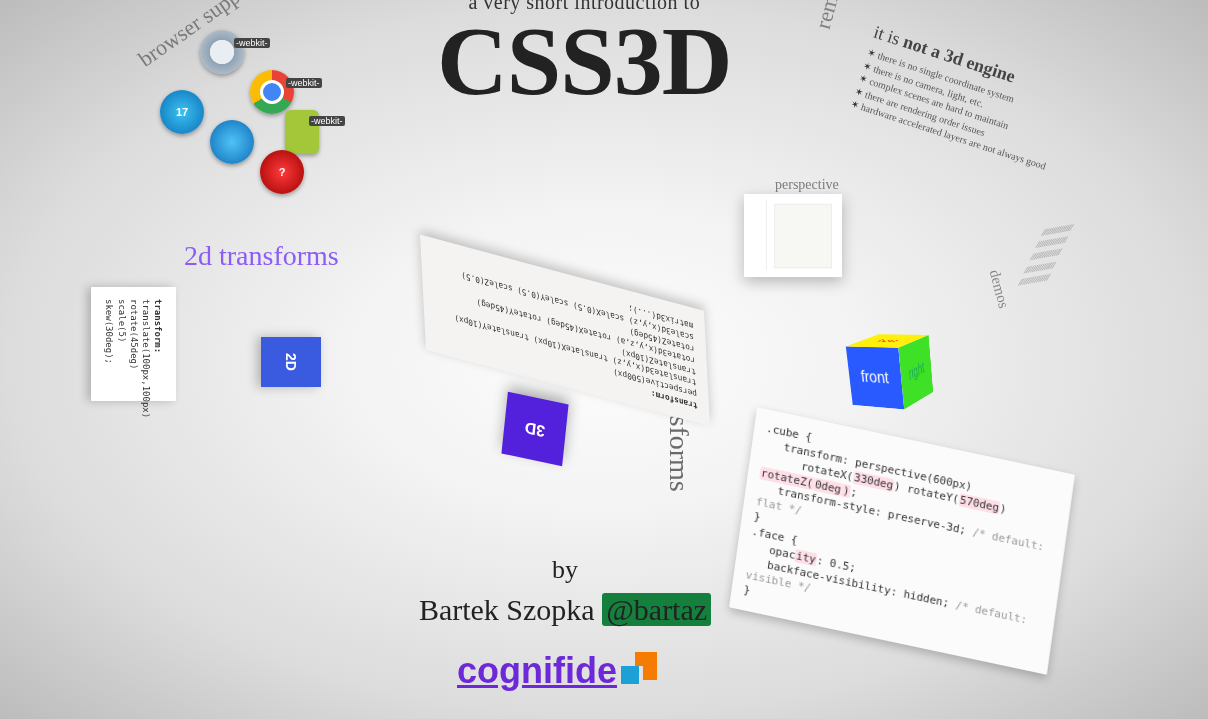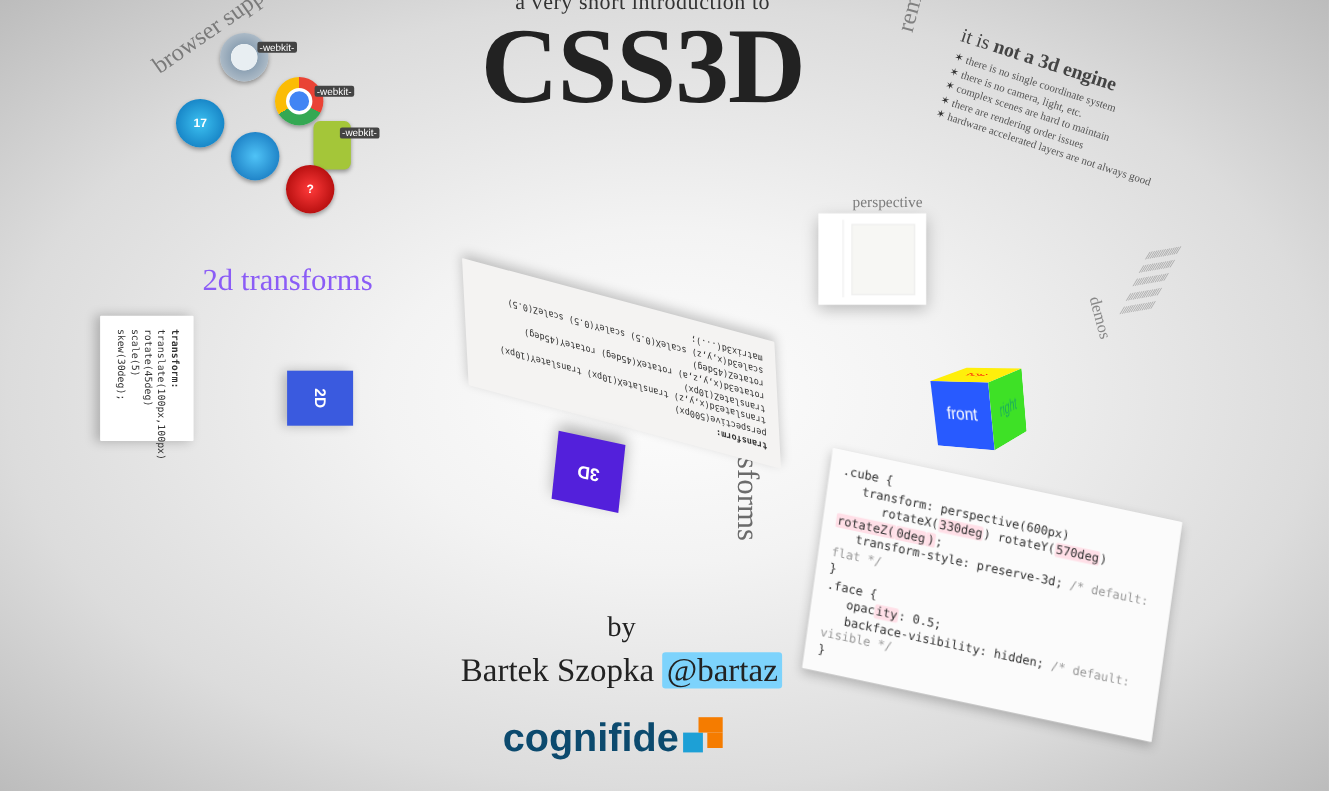--- a/index.html
+++ b/index.html
@@ -12,21 +12,21 @@
   .title-block{left:437px;top:-8px;text-align:center;line-height:1;}
   .title-intro{font-size:20px;font-family:Georgia,serif;color:#333;letter-spacing:.5px;}
   .title-main{font-size:98px;font-weight:700;font-family:Liberation Serif, serif;
     letter-spacing:-1px;margin-top:0;}
   .title-sub{font-size:54px;font-weight:400;margin-top:-10px;}
 
   
   .byline{left:415px;top:555px;text-align:center;width:300px;}
   .by{font-size:26px;}
   .author{font-size:30px;margin-top:8px;}
-  .handle{background:#7dd3fc;padding:0 4px;border-radius:3px;}
+  .handle{background:#15803d;padding:0 4px;border-radius:3px;}
 
   
   .browser-support-label{left:128px;top:8px;transform:rotate(-35deg);
     font-family:Georgia,serif;font-size:22px;color:#7a7a7a;}
   .browser-icons{left:160px;top:30px;width:160px;height:160px;}
   .browser-icons .ic{position:absolute;width:44px;height:44px;border-radius:50%;
     display:flex;align-items:center;justify-content:center;color:#fff;font:700 11px Arial;
     box-shadow:0 2px 4px rgba(0,0,0,.35);}
   .ic.safari{left:40px;top:0;background:radial-gradient(circle at 50% 50%,#e8eef2 38%,#8fa3b5 40%,#c7d0d7 100%);}
   .ic.chrome{left:90px;top:40px;
@@ -98,21 +98,21 @@
 
   
   .codecube{left:740px;top:440px;width:300px;font-size:11px;transform:rotate(8deg) skewY(4deg);
     background:#fbfbfb;}
   .codecube .hl{background:#ffdfe7;border-radius:2px;padding:0 1px;}
   .codecube .hl2{background:#ffdfe7;border-radius:2px;padding:0 1px;}
   .codecube .cm{color:#9a9a9a;}
 
   
   .logo{left:457px;top:650px;display:flex;align-items:flex-end;gap:4px;}
-  .logo .word{font:700 36px Arial,Helvetica,sans-serif;color:#0c4a6e;}
+  .logo .word{font:700 36px Arial,Helvetica,sans-serif;color:#6d28d9;text-decoration:underline;}
   .logo .mark{width:36px;height:40px;position:relative;}
   .logo .mark .a{position:absolute;left:0;top:14px;width:18px;height:18px;background:#1da0d6;}
   .logo .mark .b{position:absolute;left:14px;top:0;width:22px;height:14px;background:#f57c00;}
   .logo .mark .c{position:absolute;left:22px;top:14px;width:14px;height:14px;background:#f57c00;}
 </style>
 </head>
 <body>
 <div class="stage">
 
   <div class="abs title-block">

